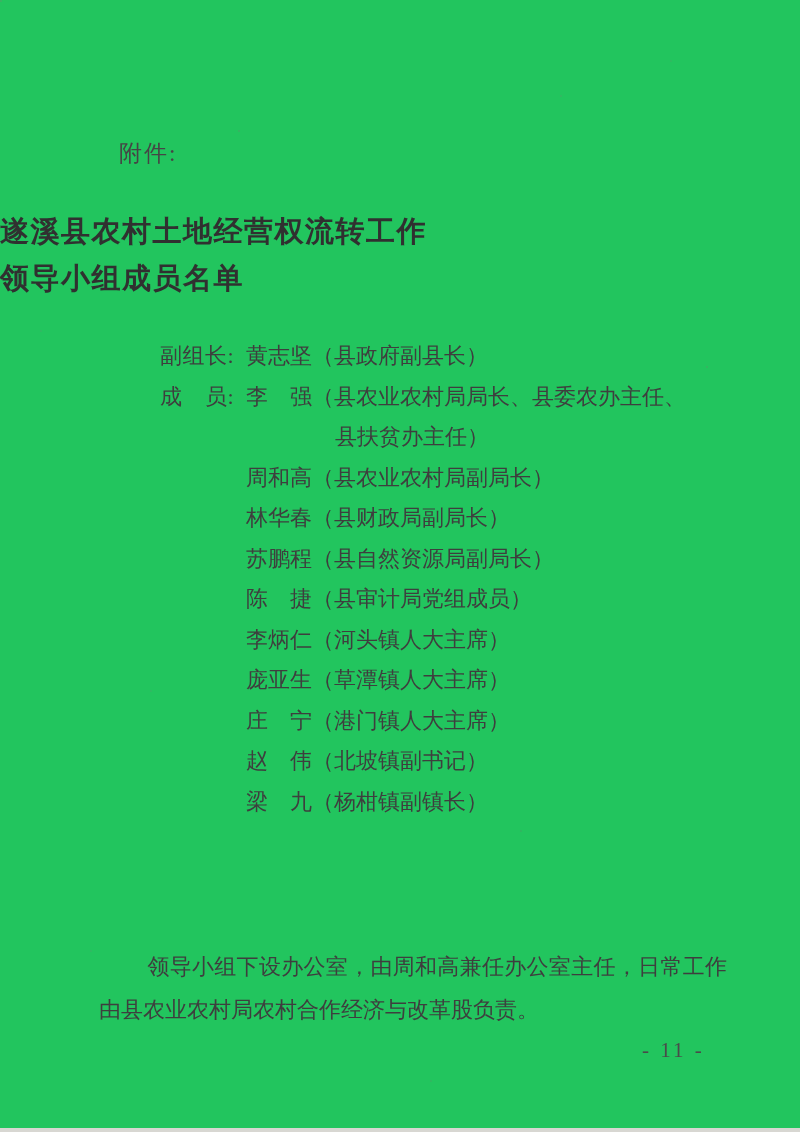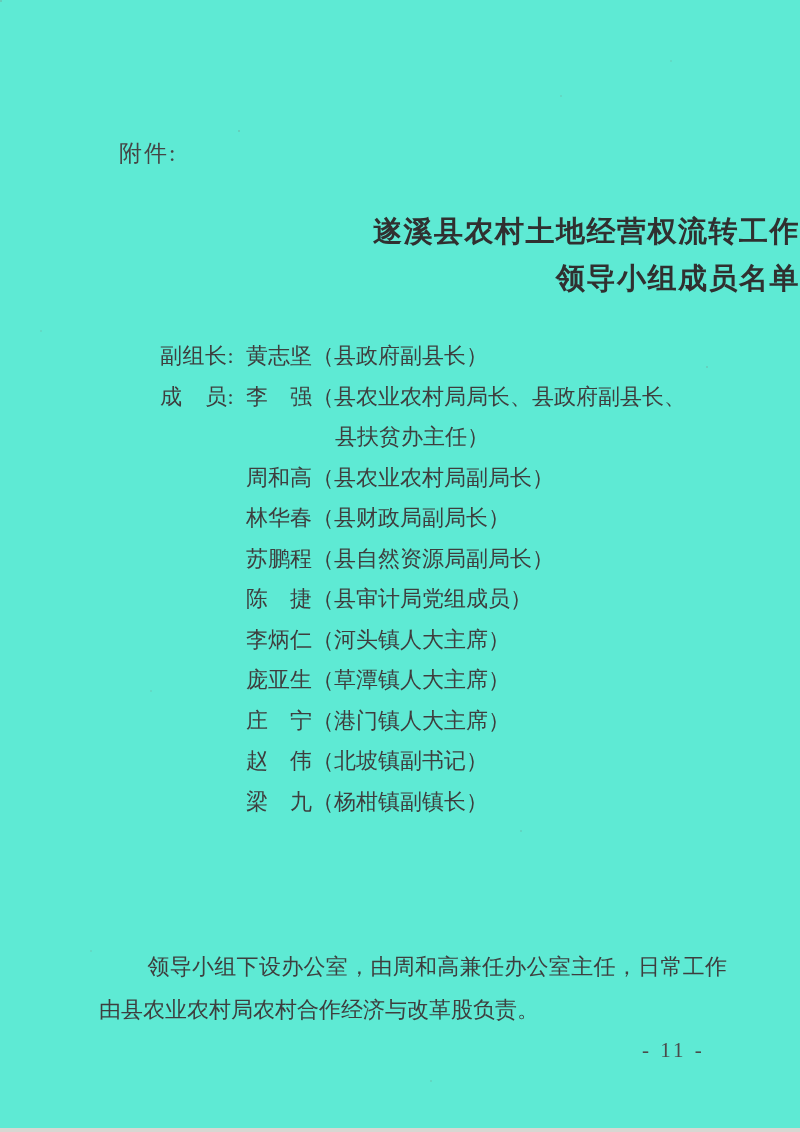--- a/index.html
+++ b/index.html
@@ -5,39 +5,39 @@
   html, body {
     margin: 0;
     padding: 0;
     background: #e8e8e6;
   }
   .page {
     position: relative;
     width: 800px;
     height: 1132px;
     margin: 0 auto;
-    background: #5eead4;
+    background: #22c55e;
     overflow: hidden;
     font-family: "Liberation Serif", "DejaVu Serif", serif;
     color: #3e3e3e;
   }
   .attachment-label {
     position: absolute;
     left: 119px;
     top: 138px;
     font-size: 23px;
     letter-spacing: 2px;
     color: #454545;
   }
   .doc-title {
     position: absolute;
     left: 0;
     top: 208px;
     width: 100%;
-    text-align: right;
+    text-align: left;
     font-weight: bold;
     font-size: 29px;
     line-height: 47px;
     letter-spacing: 1.5px;
     color: #303030;
   }
   .roster {
     position: absolute;
     left: 160px;
     top: 336px;
@@ -117,21 +117,21 @@
   <div class="doc-title">
     <div>遂溪县农村土地经营权流转工作</div>
     <div>领导小组成员名单</div>
   </div>
 
   <div class="roster">
     <div class="row">
       <span class="role">副组长:</span><span>黄志坚（县政府副县长）</span>
     </div>
     <div class="row">
-      <span class="role">成　员:</span><span>李　强（县农业农村局局长、县政府副县长、</span>
+      <span class="role">成　员:</span><span>李　强（县农业农村局局长、县委农办主任、</span>
     </div>
     <div class="row continuation">
       <span>县扶贫办主任）</span>
     </div>
     <div class="row">
       <span class="role"></span><span>周和高（县农业农村局副局长）</span>
     </div>
     <div class="row">
       <span class="role"></span><span>林华春（县财政局副局长）</span>
     </div>

